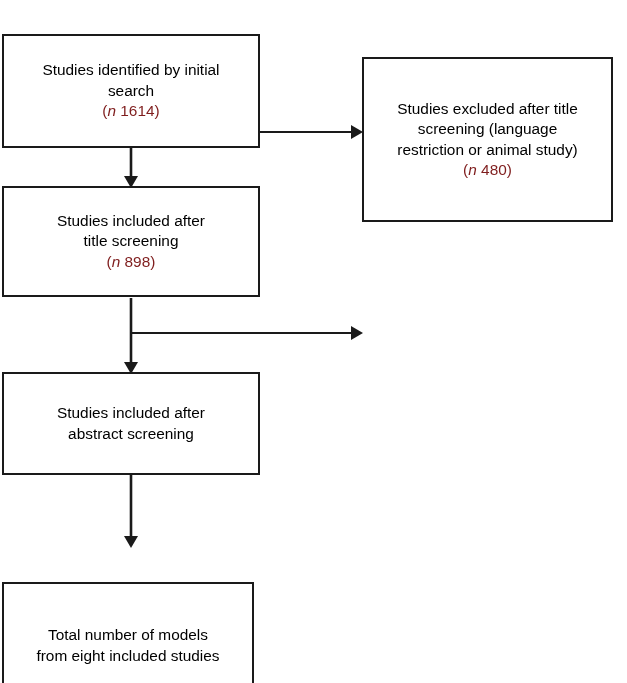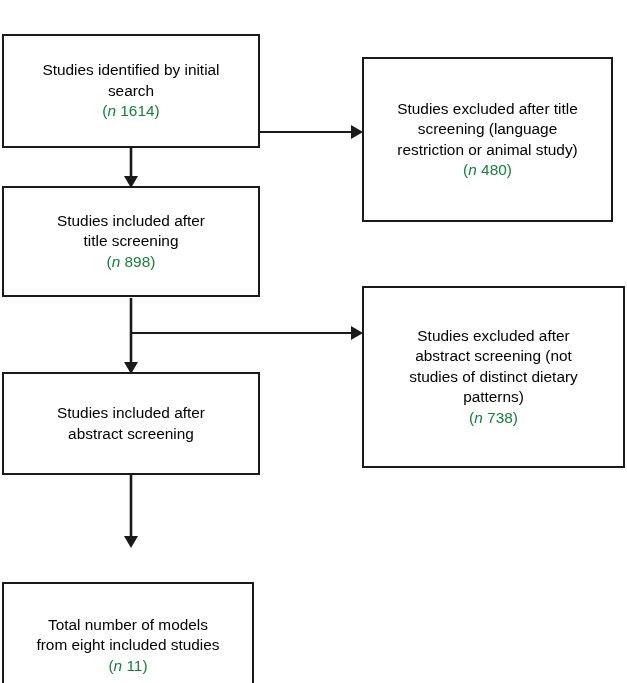--- a/index.html
+++ b/index.html
@@ -28,21 +28,21 @@
   .node-text {
     font-size: 15.4px;
     line-height: 1.33;
     color: #000000;
     padding: 0 8px;
     white-space: pre-line;
   }
   .node-count {
     font-size: 15.4px;
     line-height: 1.33;
-    color: #15803d;
+    color: #7f1d1d;
   }
   .node-count .n-italic {
     font-style: italic;
   }
   #connector-layer {
     position: absolute;
     left: 0;
     top: 0;
     width: 627px;
     height: 683px;
@@ -108,38 +108,28 @@
   </div>
 
   <div class="node-box" style="left:2px; top:186px; width:258px; height:111px;">
     <div>
       <div class="node-text">Studies included after
 title screening</div>
       <div class="node-count"><span>(</span><span class="n-italic">n</span><span> 898</span><span>)</span></div>
     </div>
   </div>
 
-  <div class="node-box" style="left:362px; top:286px; width:263px; height:182px;">
-    <div>
-      <div class="node-text">Studies excluded after
-abstract screening (not
-studies of distinct dietary
-patterns)</div>
-      <div class="node-count"><span>(</span><span class="n-italic">n</span><span> 738</span><span>)</span></div>
-    </div>
-  </div>
 
   <div class="node-box" style="left:2px; top:372px; width:258px; height:103px;">
     <div>
       <div class="node-text">Studies included after
 abstract screening</div>
     </div>
   </div>
 
   <div class="node-box" style="left:2px; top:546px; width:252px; height:127px;margin-top:36px;">
     <div>
       <div class="node-text">Total number of models
 from eight included studies</div>
-      <div class="node-count"><span>(</span><span class="n-italic">n</span><span> 11</span><span>)</span></div>
     </div>
   </div>
 
 </div>
 
 </body></html>

